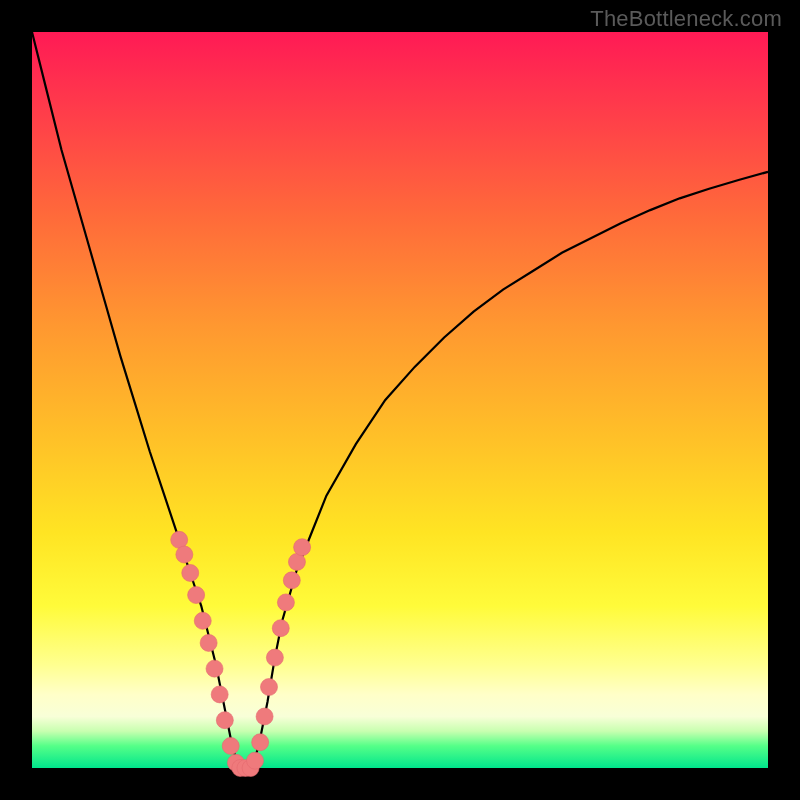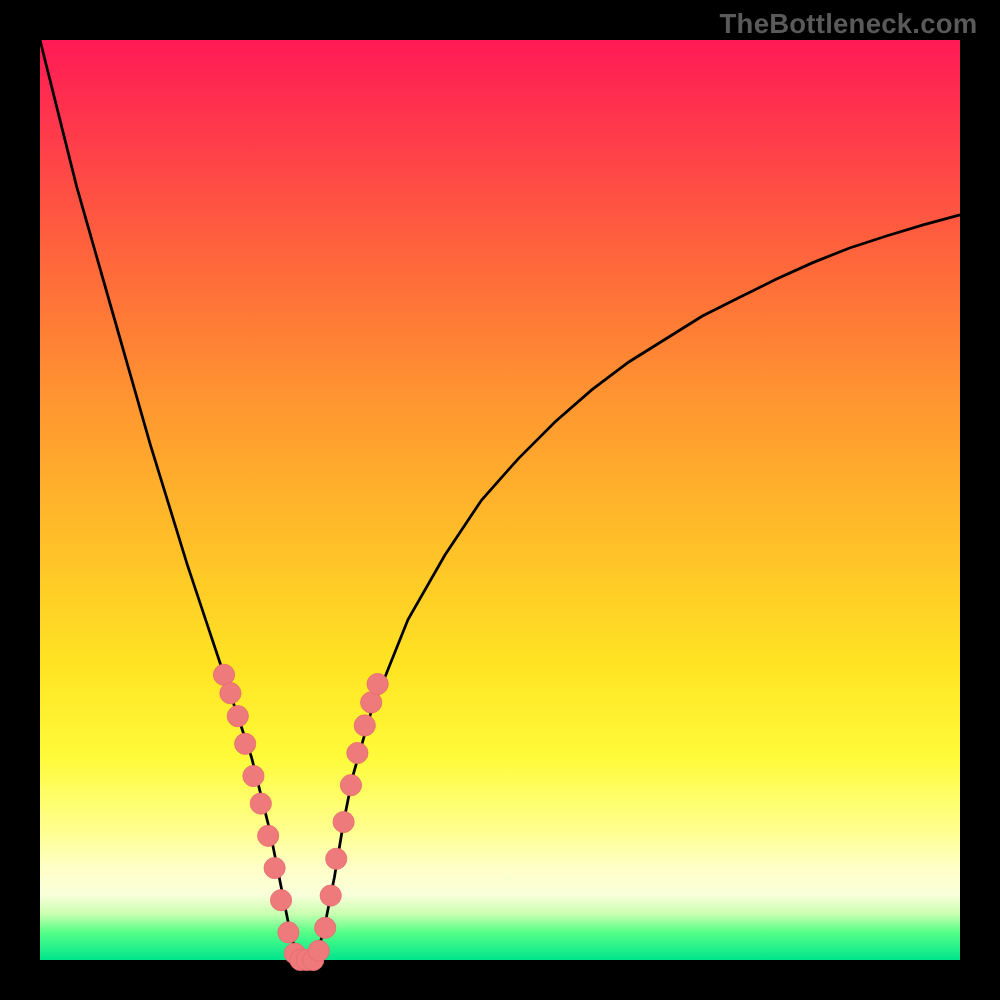--- a/index.html
+++ b/index.html
@@ -40,21 +40,21 @@
       #00e58c 100%
     );
   }
   .watermark {
     position: absolute;
     top: 6px;
     right: 18px;
     color: #5a5a5a;
     font-size: 22px;
     letter-spacing: 0.2px;
-    font-weight: 700;
+    font-weight: 400;
     user-select: none;
   }
   svg.curve {
     position: absolute;
     left: 0;
     top: 0;
     width: 736px;
     height: 736px;
     overflow: visible;
   }

